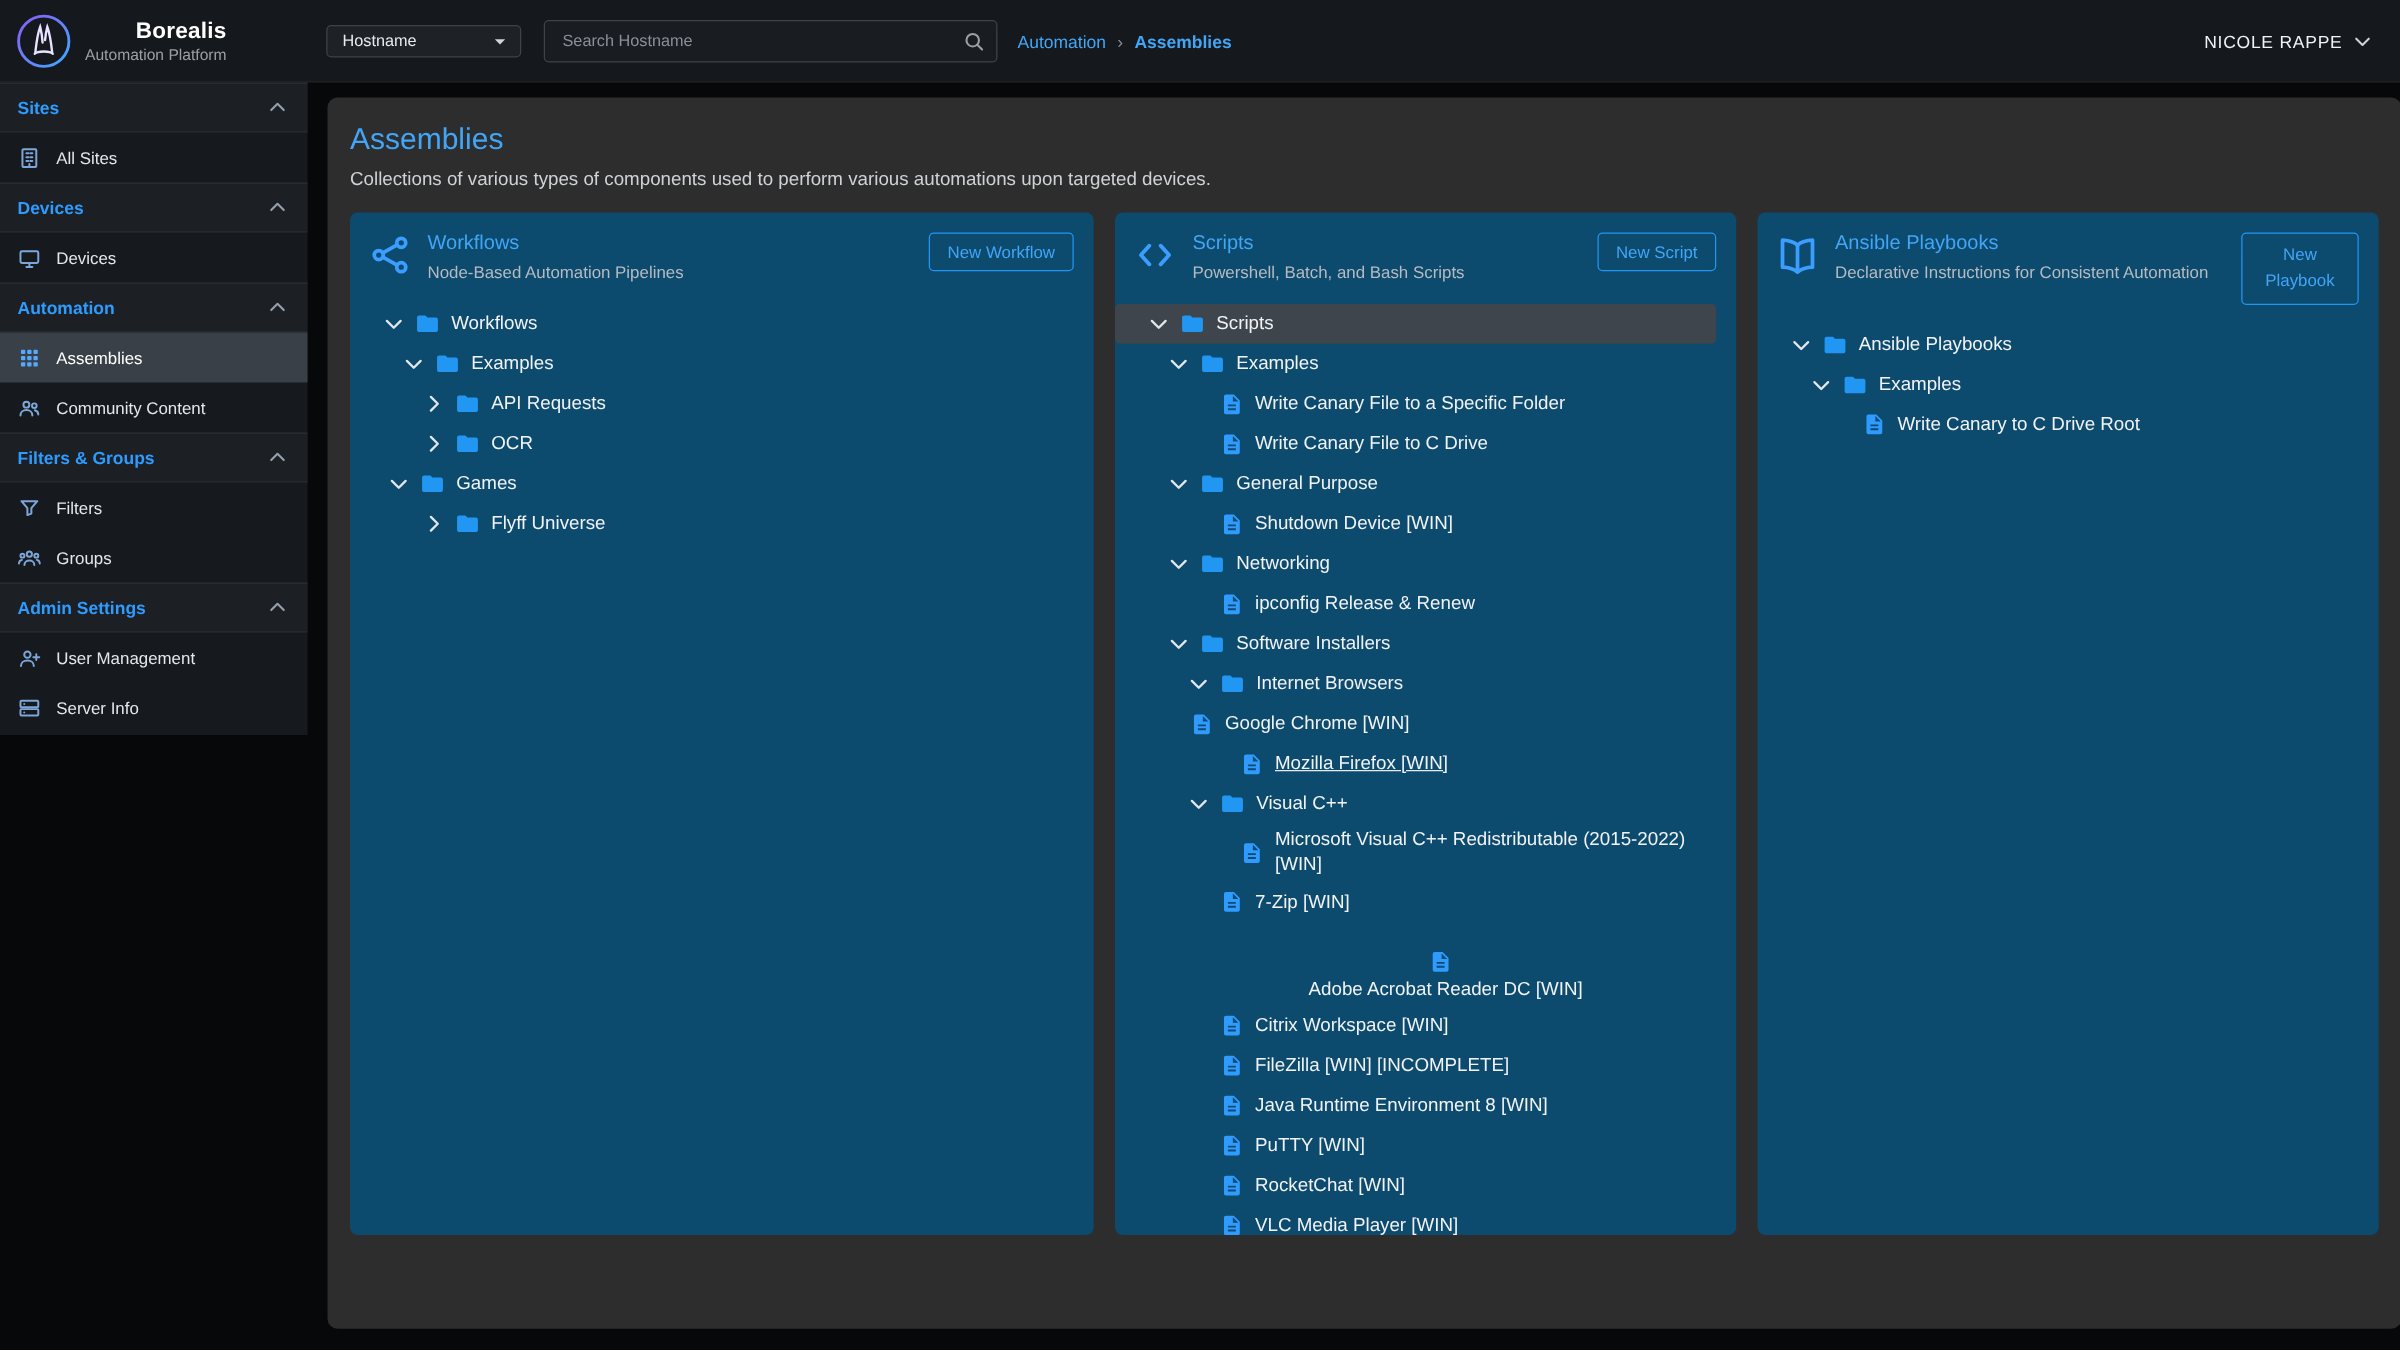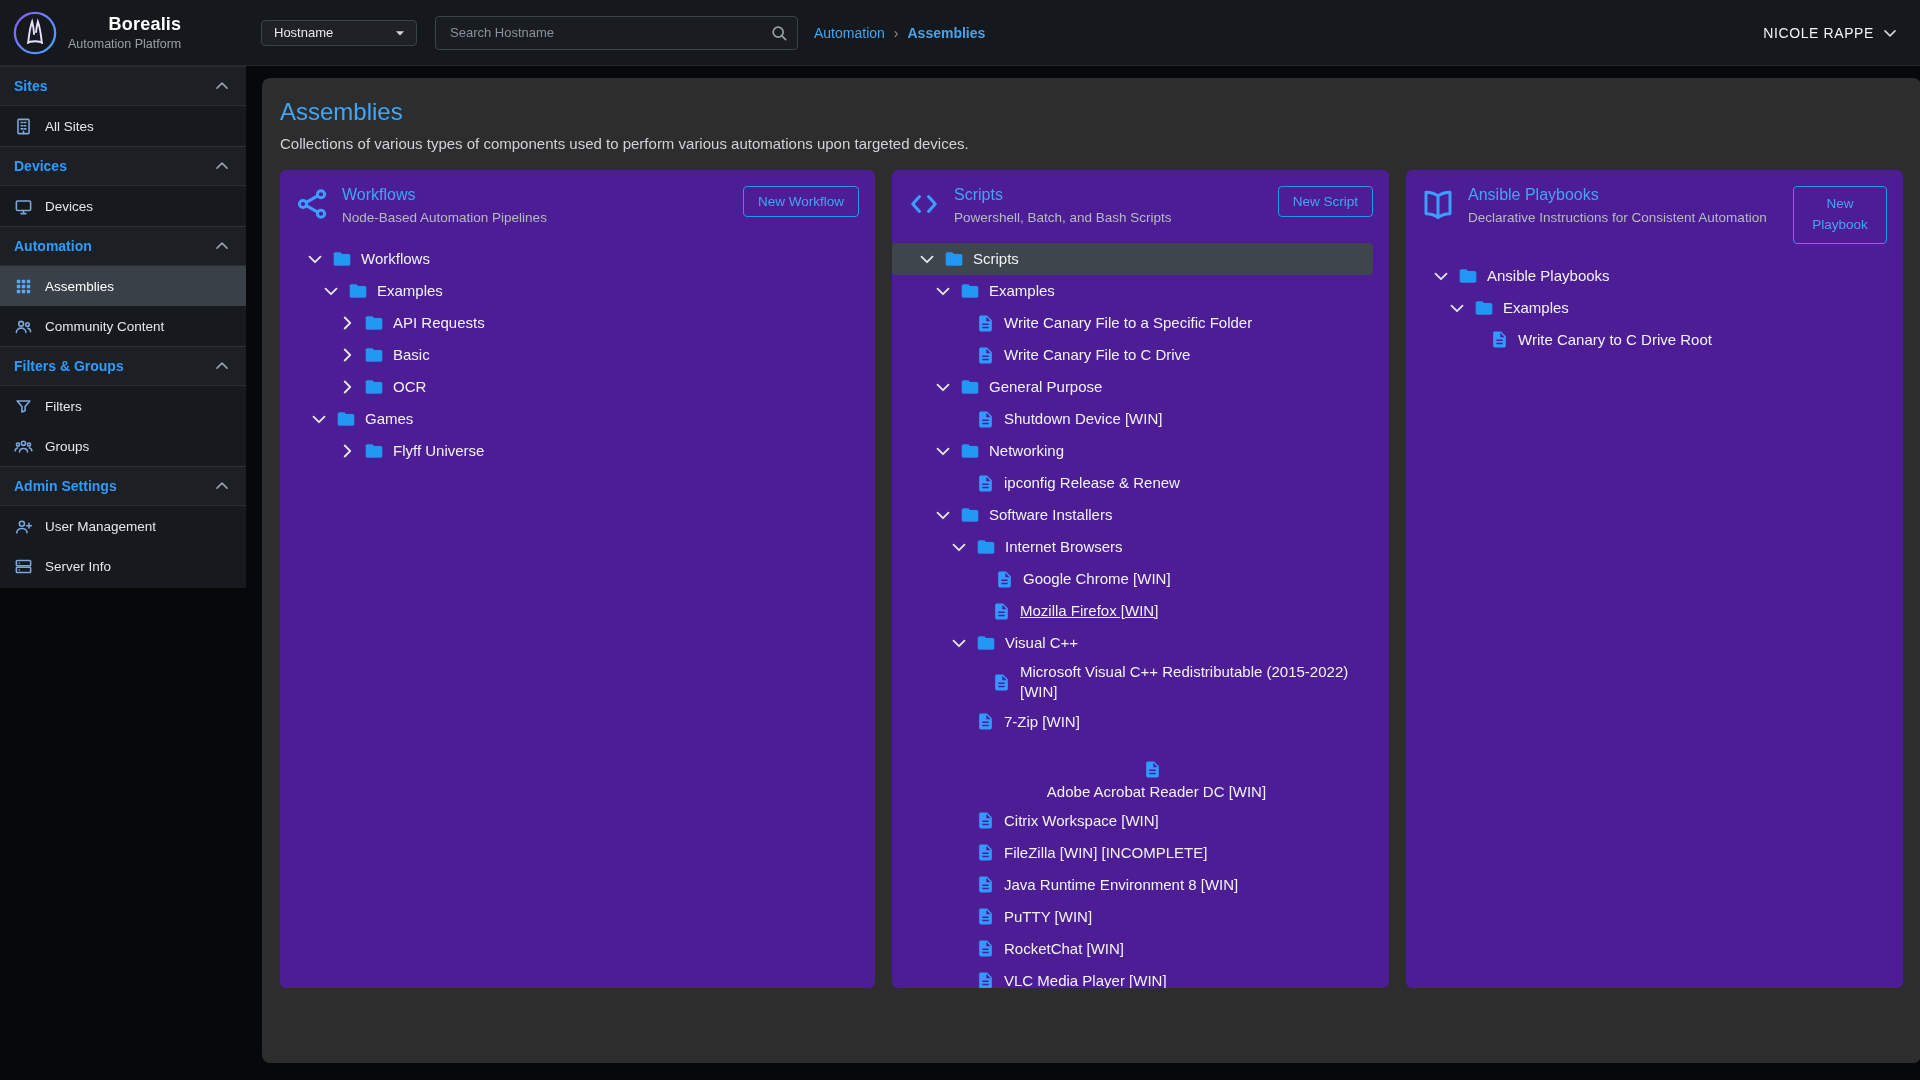--- a/index.html
+++ b/index.html
@@ -53,21 +53,21 @@
   .sb-item.selected { background:#3a4047; }
   .sb-item.selected .ic { color:#55aaff; }
   .sb-item.selected .sb-item-label { color:#ffffff; }
 
   
   .main { flex:1; padding:12px 12px 0 16px; }
   .panel { background:#2d2d2e; border-radius:8px; height:985px; padding:20px 18px 0 18px; }
   .page-title { margin:0; font-size:24px; font-weight:500; color:#42a5f5; }
   .page-subtitle { margin:9px 0 0; font-size:15px; color:#cfd2d6; }
   .cards { display:flex; gap:17px; margin-top:18px; height:818px; }
-  .card { background:#4c1d95; border-radius:6px; display:flex; flex-direction:column; overflow:hidden; }
+  .card { background:#0c4a6e; border-radius:6px; display:flex; flex-direction:column; overflow:hidden; }
   .card-workflows { width:595px; }
   .card-scripts  { width:497px; }
   .card-playbooks{ width:497px; }
   .card-header { display:flex; align-items:flex-start; gap:12px; padding:16px 16px 0 14px; }
   .card-icon svg { width:36px; height:36px; color:#3b9eff; display:block; }
   .card-titles { flex:1; min-width:0; }
   .card-title { font-size:16px; color:#42a5f5; }
   .card-subtitle { font-size:13.5px; color:#b6bbc1; margin-top:5px; line-height:1.35; max-width:320px; }
   .card-button { flex-shrink:0; background:transparent; border:1px solid #2196f3; color:#42a5f5;
     border-radius:4px; font-size:13.5px; font-family:inherit; padding:7px 14px; cursor:pointer; white-space:nowrap; }
@@ -338,31 +338,20 @@
               </div>
               <div class="tree-row" style="padding-left: 56px;">
                 <svg class="ic chev" viewBox="0 0 24 24">
                   <g fill="none" stroke="currentColor" stroke-width="2" stroke-linecap="round" stroke-linejoin="round">
                     <polyline points="9.5 6 15.5 12 9.5 18"></polyline>
                   </g>
                 </svg>
                 <svg class="ic t-folder" viewBox="0 0 24 24">
                   <path fill="currentColor" d="M10 4H4c-1.1 0-2 .9-2 2v12c0 1.1.9 2 2 2h16c1.1 0 2-.9 2-2V8c0-1.1-.9-2-2-2h-8l-2-2z"></path>
                 </svg>
-                <span class="tree-label">Basic</span>
-              </div>
-              <div class="tree-row" style="padding-left: 56px;">
-                <svg class="ic chev" viewBox="0 0 24 24">
-                  <g fill="none" stroke="currentColor" stroke-width="2" stroke-linecap="round" stroke-linejoin="round">
-                    <polyline points="9.5 6 15.5 12 9.5 18"></polyline>
-                  </g>
-                </svg>
-                <svg class="ic t-folder" viewBox="0 0 24 24">
-                  <path fill="currentColor" d="M10 4H4c-1.1 0-2 .9-2 2v12c0 1.1.9 2 2 2h16c1.1 0 2-.9 2-2V8c0-1.1-.9-2-2-2h-8l-2-2z"></path>
-                </svg>
                 <span class="tree-label">OCR</span>
               </div>
               <div class="tree-row" style="padding-left: 28px;">
                 <svg class="ic chev" viewBox="0 0 24 24">
                   <g fill="none" stroke="currentColor" stroke-width="2" stroke-linecap="round" stroke-linejoin="round">
                     <polyline points="6 9.5 12 15.5 18 9.5"></polyline>
                   </g>
                 </svg>
                 <svg class="ic t-folder" viewBox="0 0 24 24">
                   <path fill="currentColor" d="M10 4H4c-1.1 0-2 .9-2 2v12c0 1.1.9 2 2 2h16c1.1 0 2-.9 2-2V8c0-1.1-.9-2-2-2h-8l-2-2z"></path>
@@ -487,21 +476,21 @@
                 <svg class="ic chev" viewBox="0 0 24 24">
                   <g fill="none" stroke="currentColor" stroke-width="2" stroke-linecap="round" stroke-linejoin="round">
                     <polyline points="6 9.5 12 15.5 18 9.5"></polyline>
                   </g>
                 </svg>
                 <svg class="ic t-folder" viewBox="0 0 24 24">
                   <path fill="currentColor" d="M10 4H4c-1.1 0-2 .9-2 2v12c0 1.1.9 2 2 2h16c1.1 0 2-.9 2-2V8c0-1.1-.9-2-2-2h-8l-2-2z"></path>
                 </svg>
                 <span class="tree-label">Internet Browsers</span>
               </div>
-              <div class="tree-row" style="padding-left: 75px;">
+              <div class="tree-row" style="padding-left: 32px;">
                 <span class="chev spacer"></span>
                 <svg class="ic t-file" viewBox="0 0 24 24">
                   <path fill="currentColor" d="M14 2H6c-1.1 0-2 .9-2 2v16c0 1.1.9 2 2 2h12c1.1 0 2-.9 2-2V8l-6-6zm2 16H8v-2h8v2zm0-4H8v-2h8v2zm-3-5V3.5L18.5 9H13z"></path>
                 </svg>
                 <span class="tree-label">Google Chrome [WIN]</span>
               </div>
               <div class="tree-row" style="padding-left: 72px; text-decoration: underline;">
                 <span class="chev spacer"></span>
                 <svg class="ic t-file" viewBox="0 0 24 24">
                   <path fill="currentColor" d="M14 2H6c-1.1 0-2 .9-2 2v16c0 1.1.9 2 2 2h12c1.1 0 2-.9 2-2V8l-6-6zm2 16H8v-2h8v2zm0-4H8v-2h8v2zm-3-5V3.5L18.5 9H13z"></path>

